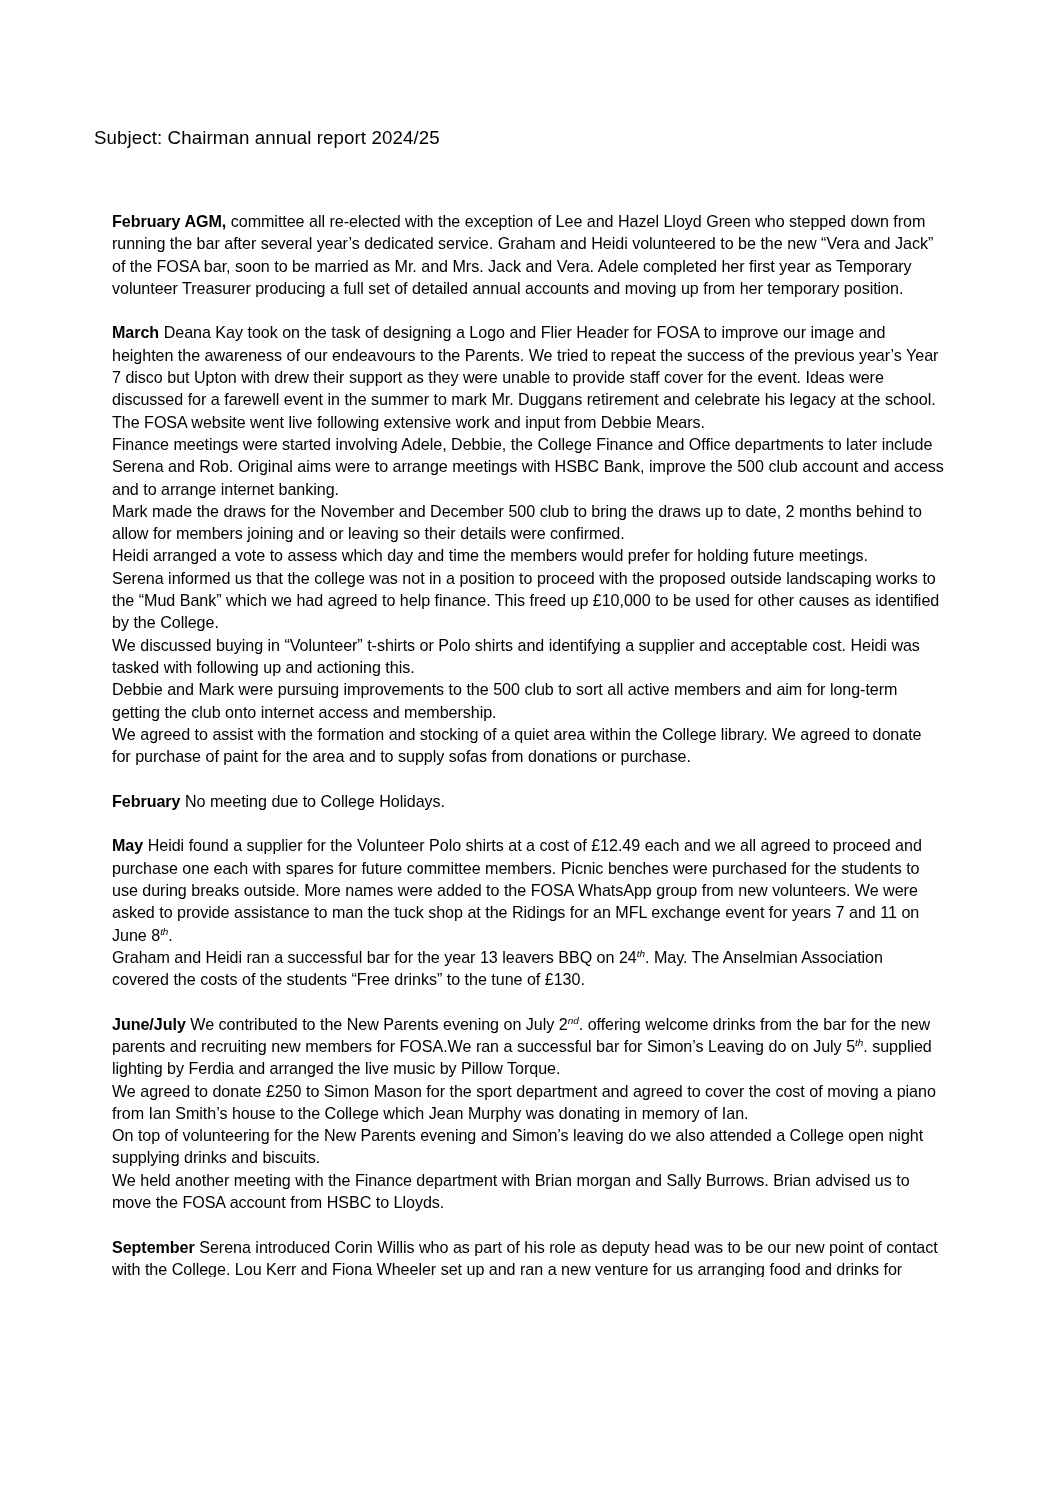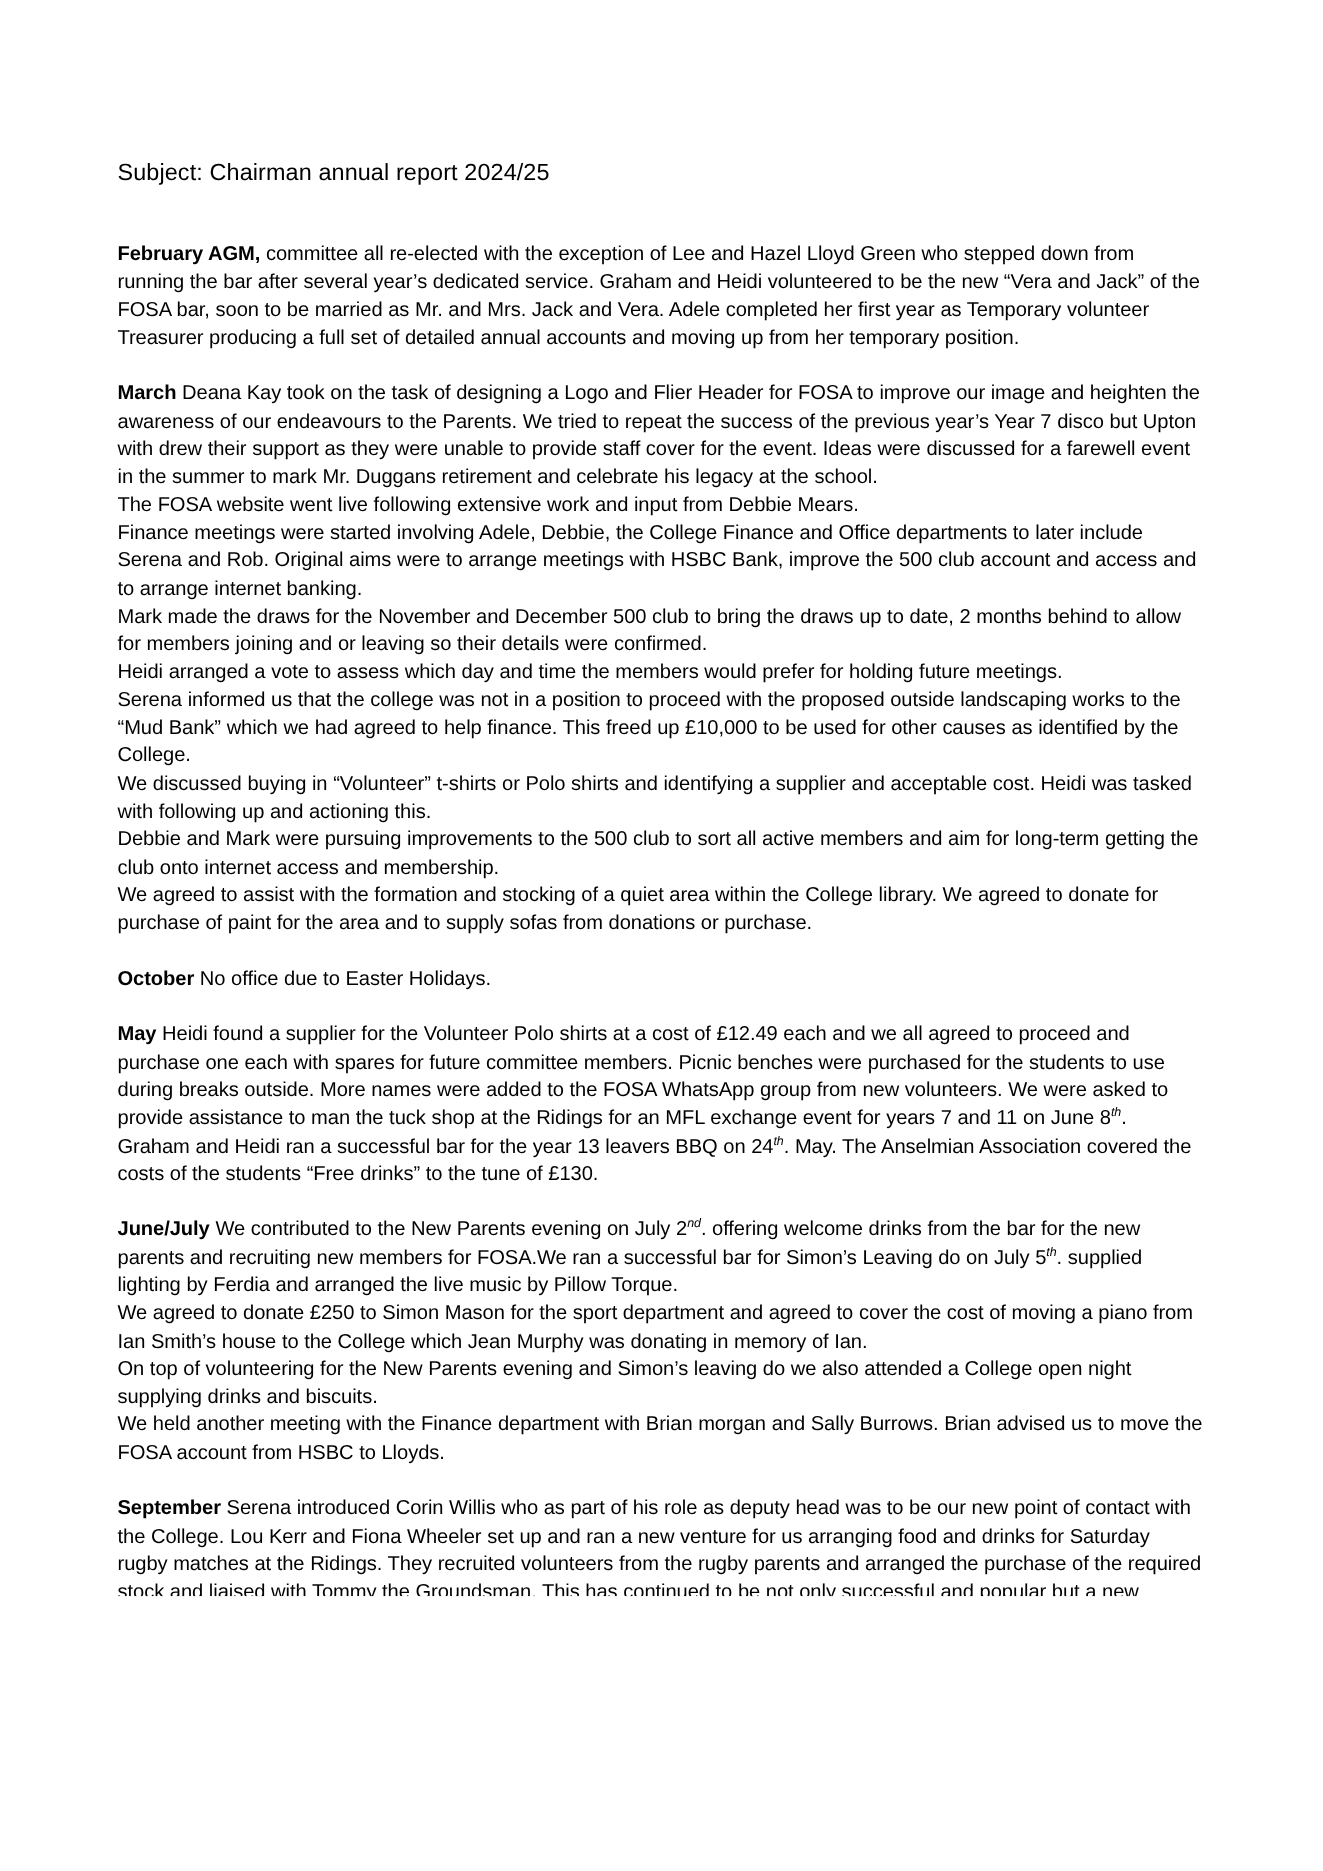--- a/index.html
+++ b/index.html
@@ -29,21 +29,21 @@
     font-weight: normal;
     margin: 0;
     letter-spacing: 0.1px;
   }
   .spacer-title {
     height: 42px;
   }
   .para {
     font-size: 16.1px;
     line-height: 22.3px;
-    margin: 0;
+    margin: 18px;
     text-align: left;
     letter-spacing: -0.05px;
     word-spacing: 0.1px;
   }
   .para + .para {
     margin-top: 22.3px;
   }
   .lead {
     font-weight: bold;
   }
@@ -61,21 +61,21 @@
   <div class="content">
 
     <h1 class="doc-title">Subject: Chairman annual report 2024/25</h1>
 
     <div class="spacer-title"></div>
 
     <p class="para"><span class="lead">February AGM,</span><span> committee all re-elected with the exception of Lee and Hazel Lloyd Green who stepped down from running the bar after several year’s dedicated service. Graham and Heidi volunteered to be the new “Vera and Jack” of the FOSA bar, soon to be married as Mr. and Mrs. Jack and Vera. Adele completed her first year as Temporary volunteer Treasurer producing a full set of detailed annual accounts and moving up from her temporary position.</span></p>
 
     <p class="para"><span class="lead">March</span><span>  Deana Kay took on the task of designing a Logo and Flier Header for FOSA to improve our image and heighten the awareness of our endeavours to the Parents. We tried to repeat the success of the previous year’s Year 7 disco but Upton with drew their support as they were unable to provide staff cover for the event. Ideas were discussed for a farewell event in the summer to mark Mr. Duggans retirement and celebrate his legacy at the school.<br>The FOSA website went live following extensive work and input from Debbie Mears.<br>Finance meetings were started involving Adele, Debbie, the College Finance and Office departments to later include Serena and Rob. Original aims were to arrange meetings with HSBC Bank, improve the 500 club account and access and to arrange internet banking.<br>Mark made the draws for the November and December 500 club to bring the draws up to date, 2 months behind to allow for members joining and or leaving so their details were confirmed.<br>Heidi arranged a vote to assess which day and time the members would prefer for holding future meetings.<br>Serena informed us that the college was not in a position to proceed with the proposed outside landscaping works to the “Mud Bank” which we had agreed to help finance. This freed up £10,000 to be used for other causes as identified by the College.<br>We discussed buying in “Volunteer” t-shirts or Polo shirts and identifying a supplier and acceptable cost. Heidi was tasked with following up and actioning this.<br>Debbie and Mark were pursuing improvements to the 500 club to sort all active members and aim for long-term getting the club onto internet access and membership.<br>We agreed to assist with the formation and stocking of a quiet area within the College library. We agreed to donate for purchase of paint for the area and to supply sofas from donations or purchase.</span></p>
 
-    <p class="para"><span class="lead">October</span><span> No office due to Easter Holidays.</span></p>
+    <p class="para"><span class="lead">February</span><span> No meeting due to College Holidays.</span></p>
 
     <p class="para"><span class="lead">May</span><span>  Heidi found a supplier for the Volunteer Polo shirts at a cost of £12.49 each and we all agreed to proceed and purchase one each with spares for future committee members. Picnic benches were purchased for the students to use during breaks outside. More names were added to the FOSA WhatsApp group from new volunteers. We were asked to provide assistance to man the tuck shop at the Ridings for an MFL exchange event for years 7 and 11 on June 8</span><sup>th</sup><span>.<br>Graham and Heidi ran a successful bar for the year 13 leavers BBQ on 24</span><sup>th</sup><span>. May. The Anselmian Association covered the costs of the students “Free drinks” to the tune of £130.</span></p>
 
     <p class="para"><span class="lead">June/July</span><span> We contributed to the New Parents evening on July 2</span><sup>nd</sup><span>. offering welcome drinks from the bar for the new parents and recruiting new members for FOSA.We ran a successful bar for Simon’s Leaving do on July 5</span><sup>th</sup><span>. supplied lighting by Ferdia and arranged the live music by Pillow Torque.<br>We agreed to donate £250 to Simon Mason for the sport department and agreed to cover the cost of moving a piano from Ian Smith’s house to the College which Jean Murphy was donating in memory of Ian.<br>On top of volunteering for the New Parents evening and Simon’s leaving do we also attended a College open night supplying drinks and biscuits.<br>We held another meeting with the Finance department with Brian morgan and Sally Burrows. Brian advised us to move the FOSA account from HSBC to Lloyds.</span></p>
 
     <p class="para"><span class="lead">September</span><span> Serena introduced Corin Willis who as part of his role as deputy head was to be our new point of contact with the College. Lou Kerr and Fiona Wheeler set up and ran a new venture for us arranging food and drinks for Saturday rugby matches at the Ridings. They recruited volunteers from the rugby parents and arranged the purchase of the required stock and liaised with Tommy the Groundsman. This has continued to be not only successful and popular but a new source of income for FOSA.<br>Jill Welch from the College office gave a presentation to the committee over a proposed Christmas Wreath making event to be held at the College at the end of November. Jill had already prepared a detailed costing</span></p>
 
   </div>
 </div>
 

